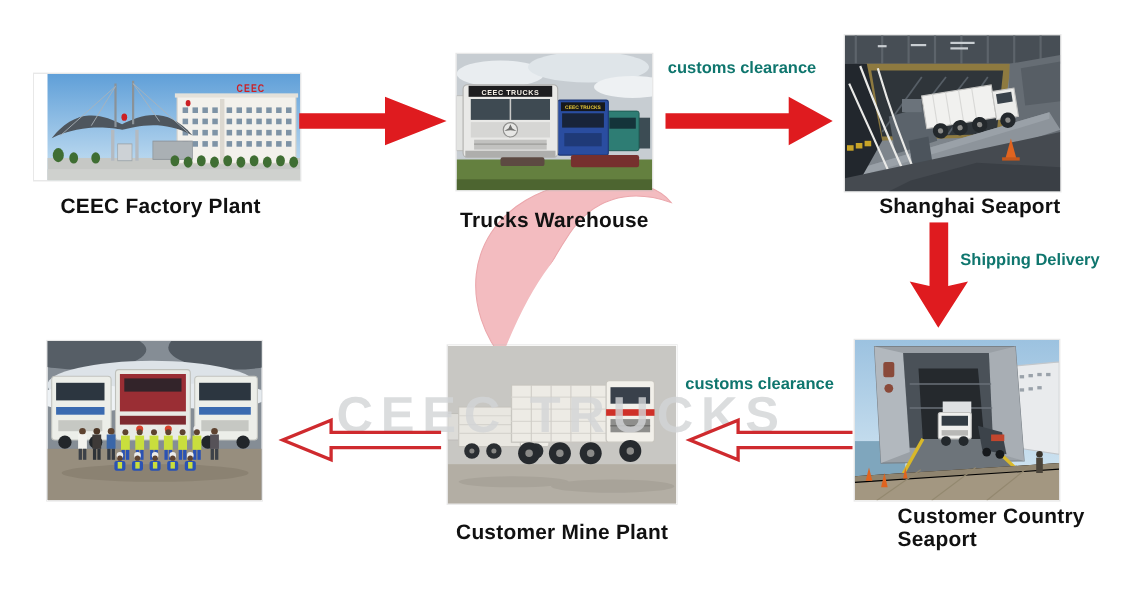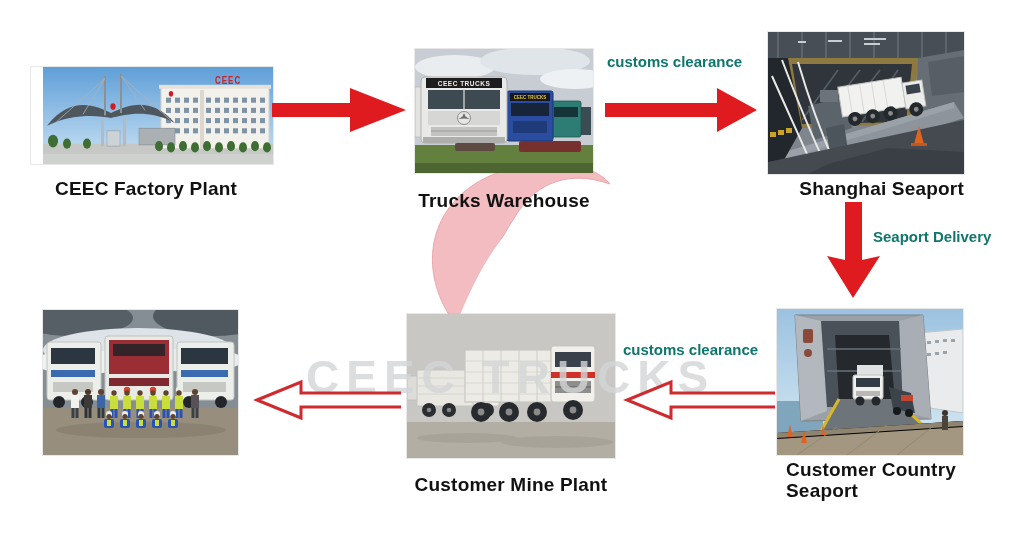--- a/index.html
+++ b/index.html
@@ -27,21 +27,21 @@
   #ph-warehouse{left:415px;top:49px;width:178px;height:124px;}
   #ph-shanghai{left:768px;top:32px;width:196px;height:142px;}
   #ph-cseaport{left:777px;top:309px;width:186px;height:146px;}
   #ph-mine{left:407px;top:314px;width:208px;height:144px;}
   #ph-use{left:43px;top:310px;width:195px;height:145px;}
 
   
   #lb-factory{left:31px;top:178px;width:230px;}
   #lb-warehouse{left:395px;top:190px;width:218px;}
   #lb-shanghai{left:768px;top:178px;width:196px;text-align:right;}
-  #lb-cseaport{left:786px;top:459px;width:185px;}
+  #lb-cseaport{left:816px;top:459px;width:185px;}
   #lb-mine{left:407px;top:474px;width:208px;}
   #lb-use{left:33px;top:468px;width:215px;}
 
   
   #ar-1{left:270px;top:84px;}
   #ar-2{left:603px;top:84px;}
   #ar-3{left:824px;top:202px;}
   #ar-4{left:623px;top:378px;}
   #ar-5{left:253px;top:378px;}
 
@@ -570,16 +570,16 @@
     </svg>
   </div>
 
   <div class="arrow" id="ar-5">
     <svg width="150" height="44" viewBox="0 0 150 44">
       <path d="M148,15 L48,15 L48,4 L4,22 L48,40 L48,29 L148,29" fill="#ffffff" stroke="#cf2a2e" stroke-width="3"></path>
     </svg>
   </div>
 
   <div class="edge-label" id="el-customs-top">customs clearance</div>
-  <div class="edge-label" id="el-shipping">Seaport Delivery</div>
+  <div class="edge-label" id="el-shipping">Shipping Delivery</div>
   <div class="edge-label" id="el-customs-bottom">customs clearance</div>
 
 </div>
 
 </body></html>

